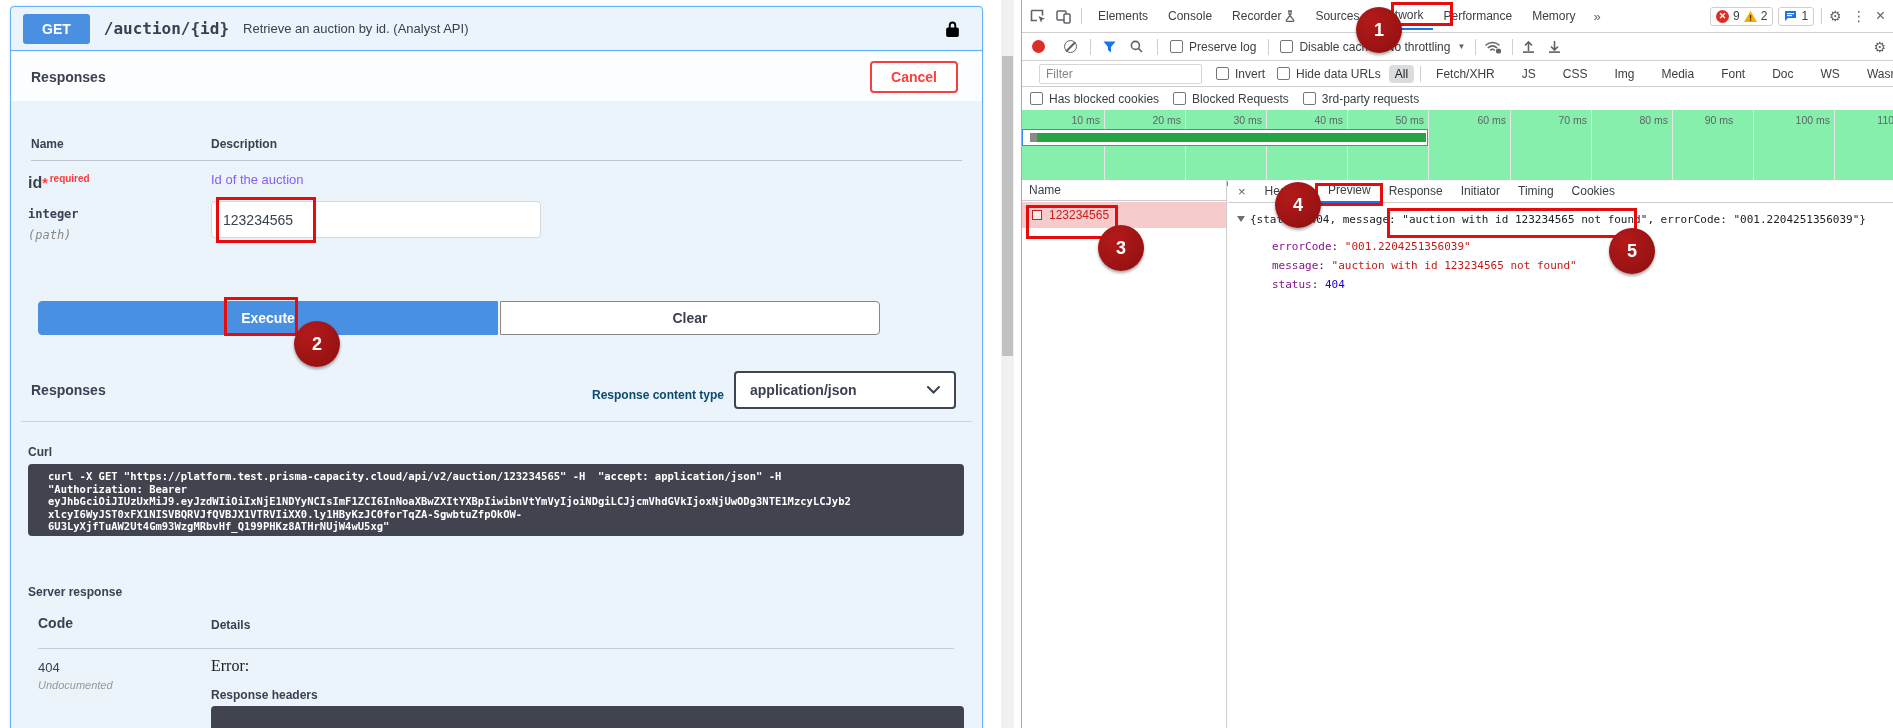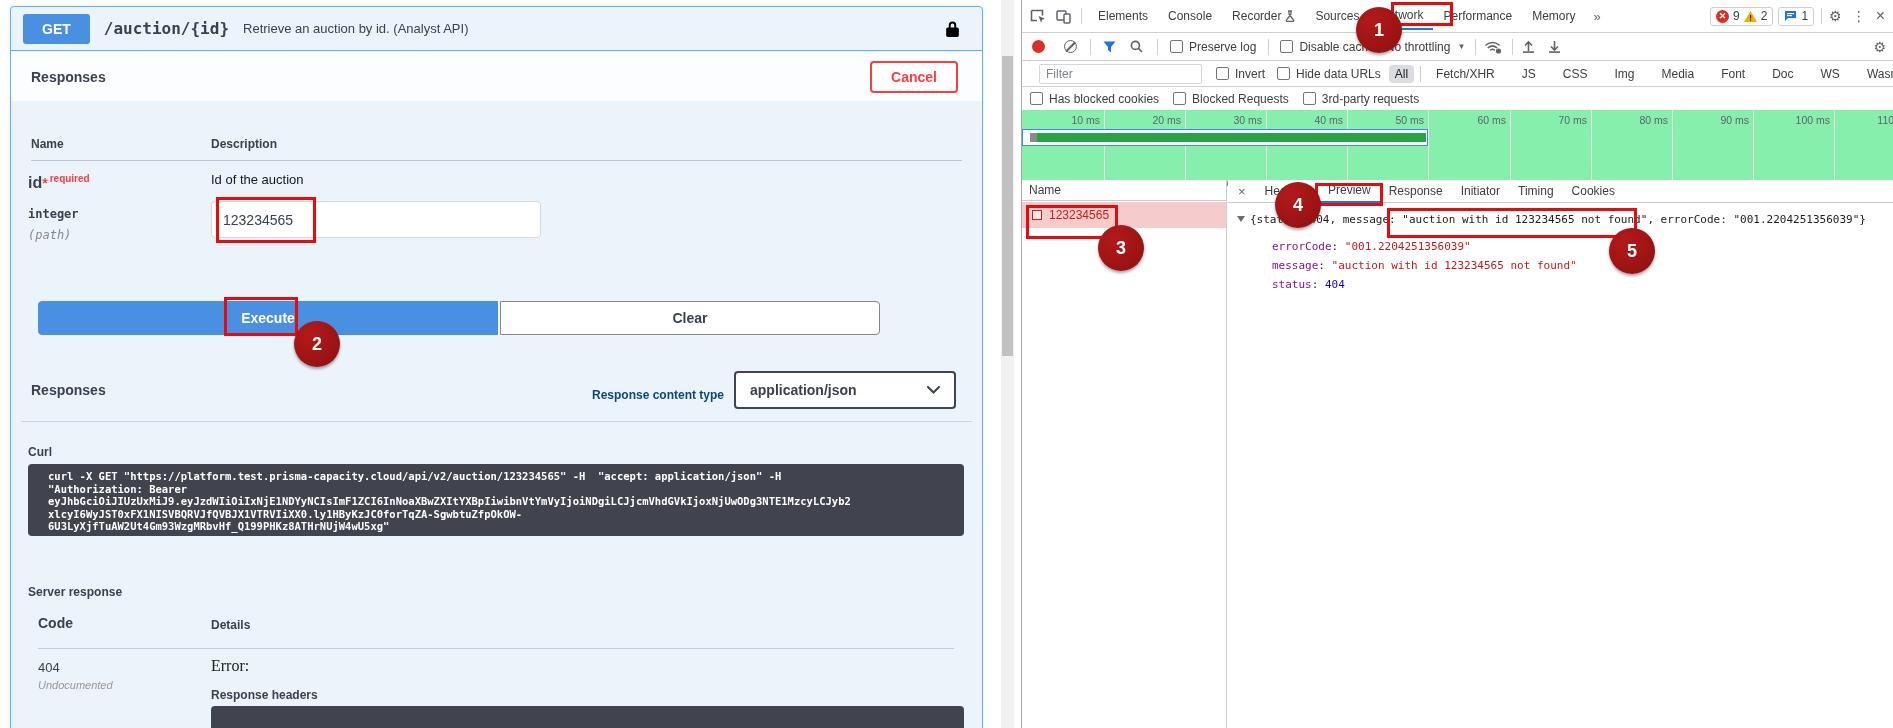--- a/index.html
+++ b/index.html
@@ -31,21 +31,21 @@
                 font-family:"Liberation Sans",sans-serif; cursor:pointer; }
 
   .abs { position:absolute; }
   .lbl { font-size:12px; font-weight:bold; color:#3b4151; }
   .thead-line { position:absolute; top:153px; left:20px; right:20px; height:1px; background:rgba(59,65,81,.25); }
   .param-name { left:17px; top:166px; font-size:16px; font-weight:bold; color:#3b4151; }
   .req-star { color:#f93e3e; font-size:14px; }
   .req-label { color:#f93e3e; font-size:10px; vertical-align:6px; margin-left:2px; }
   .param-type { left:17px; top:200px; font-family:"DejaVu Sans Mono",monospace; font-size:12px; color:#3b4151; font-weight:bold; }
   .param-in { left:17px; top:221px; font-family:"DejaVu Sans Mono",monospace; font-style:italic; font-size:12px; color:#888; }
-  .param-desc { left:200px; top:165px; font-size:13px; color:#0f172a; }
+  .param-desc { left:200px; top:165px; font-size:13px; color:#8b5cf6; }
   .param-input { position:absolute; left:200px; top:194px; width:330px; height:37px;
                  border:1px solid #d9d9d9; border-radius:4px; background:#fff;
                  font-size:14px; color:#3b4151; padding:0 11px;
                  font-family:"Liberation Sans",sans-serif; }
 
   .btn-execute { position:absolute; left:27px; top:294px; width:460px; height:34px;
                  background:#4990e2; color:#fff; font-weight:bold; font-size:14px;
                  border:1px solid #4990e2; border-radius:4px 0 0 4px; cursor:pointer;
                  font-family:"Liberation Sans",sans-serif; }
   .btn-clear { position:absolute; left:489px; top:294px; width:380px; height:34px;
@@ -370,21 +370,21 @@
       <div class="gl" style="left:731px;"></div>
       <div class="gl" style="left:812px;"></div>
       <span class="tick" style="left:18px;">10 ms</span>
       <span class="tick" style="left:99px;">20 ms</span>
       <span class="tick" style="left:180px;">30 ms</span>
       <span class="tick" style="left:261px;">40 ms</span>
       <span class="tick" style="left:342px;">50 ms</span>
       <span class="tick" style="left:424px;">60 ms</span>
       <span class="tick" style="left:505px;">70 ms</span>
       <span class="tick" style="left:586px;">80 ms</span>
-      <span class="tick" style="left:667px;">90 ms</span>
+      <span class="tick" style="left:667px;text-align:center;">90 ms</span>
       <span class="tick" style="left:748px;">100 ms</span>
       <span class="tick" style="left:829px;">110 ms</span>
       <div class="sel-window">
         <div class="sel-grip"></div>
         <div class="wf-bar"></div>
       </div>
     </div>
 
     <div class="req-table">
       <div class="req-head">Name</div>

